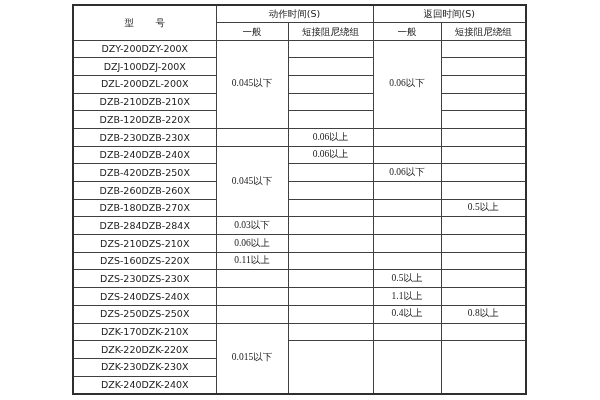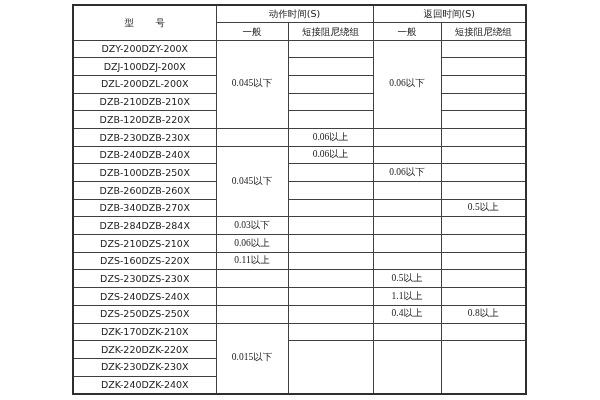--- a/index.html
+++ b/index.html
@@ -149,21 +149,21 @@
             </span>
           </td>
           <td class="value-cell" rowspan="4">0.045以下</td>
           <td class="value-cell">0.06以上</td>
           <td class="value-cell"></td>
           <td class="value-cell"></td>
         </tr>
         <tr>
           <td class="model-cell">
             <span class="model-inner">
-              <span>DZB-100</span>
+              <span>DZB-420</span>
               <span>DZB-250X</span>
             </span>
           </td>
           <td class="value-cell"></td>
           <td class="value-cell">0.06以下</td>
           <td class="value-cell"></td>
         </tr>
         <tr>
           <td class="model-cell">
             <span class="model-inner">
@@ -171,21 +171,21 @@
               <span>DZB-260X</span>
             </span>
           </td>
           <td class="value-cell"></td>
           <td class="value-cell"></td>
           <td class="value-cell"></td>
         </tr>
         <tr>
           <td class="model-cell">
             <span class="model-inner">
-              <span>DZB-340</span>
+              <span>DZB-180</span>
               <span>DZB-270X</span>
             </span>
           </td>
           <td class="value-cell"></td>
           <td class="value-cell"></td>
           <td class="value-cell">0.5以上</td>
         </tr>
         <tr>
           <td class="model-cell">
             <span class="model-inner">

